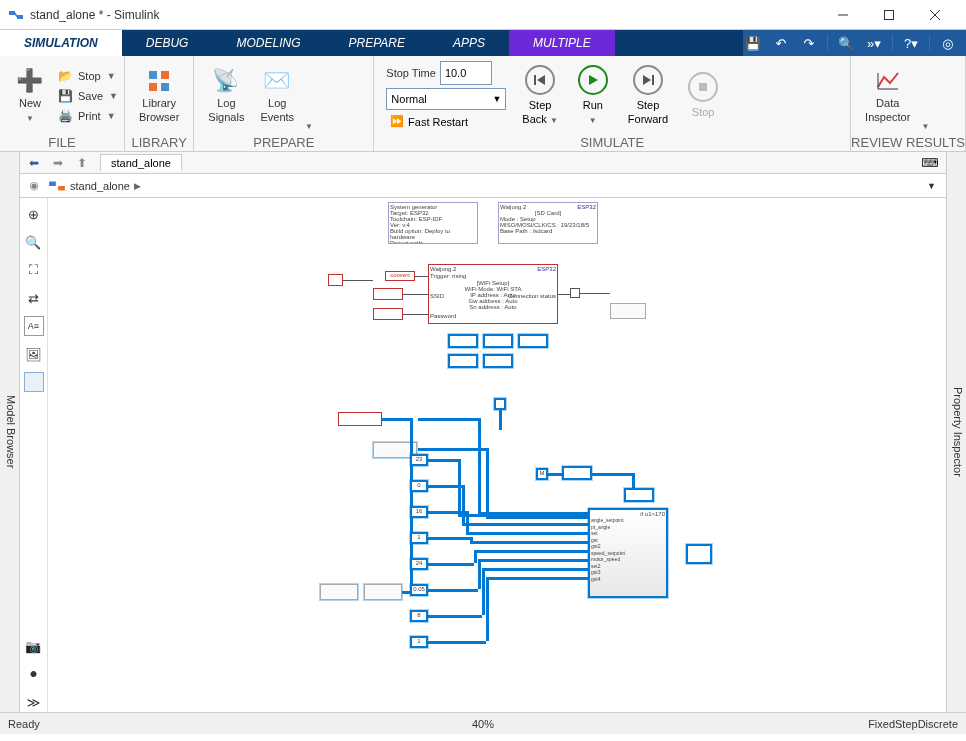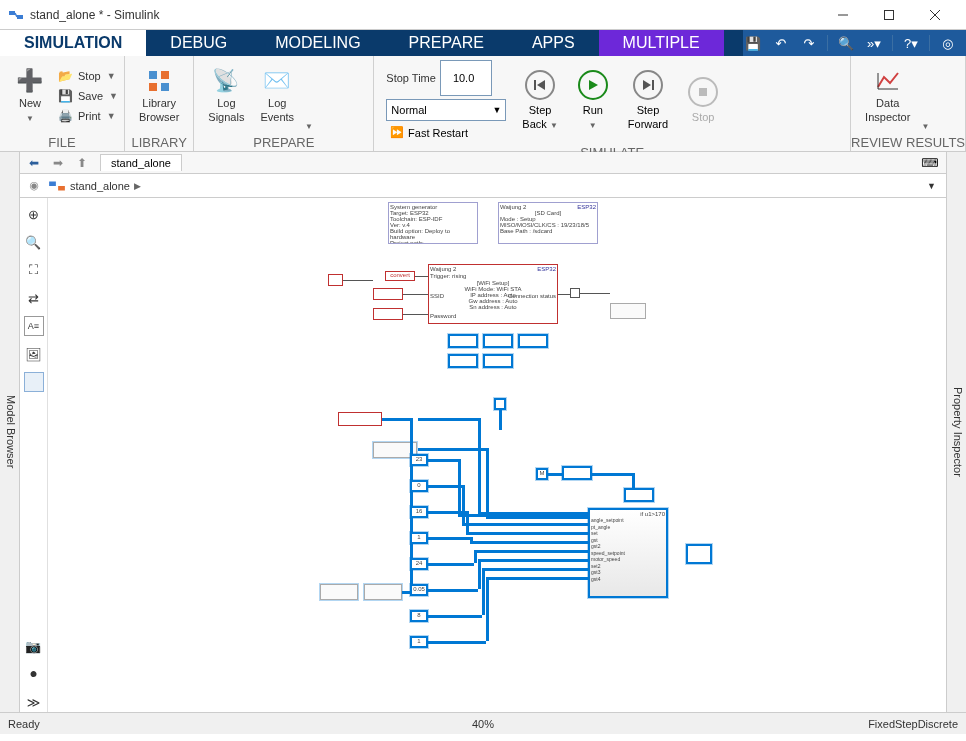--- a/index.html
+++ b/index.html
@@ -5,40 +5,40 @@
 * { margin: 0; padding: 0; box-sizing: border-box; font-family: "Segoe UI", Arial, sans-serif; }
 body { width: 966px; height: 741px; background: #fff; overflow: hidden; font-size: 12px; }
 
 .title-bar { height: 30px; background: #fff; border-bottom: 1px solid #ccc; display: flex; align-items: center; padding: 0 8px; }
 .title-bar .app-icon { width: 16px; height: 16px; margin-right: 6px; }
 .title-bar .title-text { flex: 1; font-size: 12px; color: #333; }
 .title-bar .win-btns { display: flex; gap: 0; }
 .title-bar .win-btn { width: 46px; height: 28px; display: flex; align-items: center; justify-content: center; cursor: pointer; }
 
 .ribbon-tabs { height: 26px; background: #0a3a6b; display: flex; align-items: stretch; }
-.ribbon-tab { padding: 0 24px; display: flex; align-items: center; color: #fff; font-size: 16px; cursor: pointer; }
+.ribbon-tab { padding: 0 24px; display: flex; align-items: center; color: #fff; font-size: 12px; cursor: pointer; font-style: italic; }
 .ribbon-tab.active { background: #fff; color: #0a3a6b; font-weight: 600; }
 .ribbon-tab.highlight { background: #6d28d9; color:#fff;}
 .ribbon-right { margin-left: auto; display: flex; align-items: center; gap: 8px; padding-right: 8px; color:#fff; background:#1e5a9c;}
 .ribbon-right .icon-btn { width: 20px; height: 20px; display: flex; align-items: center; justify-content: center; cursor: pointer; font-size:13px;}
 .ribbon-right .sep { width:1px; height:16px; background:#3b6fa3;}
 
 .toolstrip { height: 96px; background: #f7f7f7; border-bottom: 1px solid #ccc; display: flex; }
 .ts-group { border-right: 1px solid #d0d0d0; display: flex; flex-direction: column; }
 .ts-group-body { flex: 1; display: flex; align-items: center; padding: 2px 6px; }
 .ts-group-label { height: 16px; font-size: 13px; color: #666; text-align: center; }
 .ts-btn-big { display: flex; flex-direction: column; align-items: center; justify-content: center; padding: 4px 8px; cursor: pointer; min-width:48px;}
 .ts-btn-big .icn { width: 28px; height: 28px; display:flex; align-items:center; justify-content:center; font-size:22px;}
 .ts-btn-big .lbl { font-size: 11px; color: #333; text-align:center; line-height:1.2; margin-top:2px;}
 .ts-row { display:flex; align-items:center; gap:4px; padding:1px 0;}
 .ts-row .sm-icn { width:16px; height:16px; display:flex; align-items:center; justify-content:center;}
 .ts-row .sm-lbl { font-size:11px; color:#333;}
 .ts-drop { font-size:9px; color:#666; margin-left:2px;}
 .stop-time-lbl { font-size:11px; margin-right:4px; color:#333;}
-.stop-time-input { width:52px; height:36px; border:1px solid #7a99b8; padding:0 12px; font-size:11px;}
+.stop-time-input { width:52px; height:24px; border:1px solid #7a99b8; padding:0 4px; font-size:11px;}
 .mode-select { width:120px; height:22px; border:1px solid #7a99b8; font-size:11px; padding:0 4px; background:#fff; display:flex; align-items:center; justify-content:space-between; cursor:pointer;}
 .fast-restart { display:flex; align-items:center; gap:4px; font-size:11px; cursor:pointer; padding:2px 4px;}
 .sim-btn { display:flex; flex-direction:column; align-items:center; padding:4px 10px; cursor:pointer;}
 .sim-btn .circ { width:30px; height:30px; border:2px solid #888; border-radius:50%; display:flex; align-items:center; justify-content:center;}
 .sim-btn.run .circ { border-color:#1a8a1a;}
 .sim-btn.stop .circ { border-color:#bbb;}
 .sim-btn .lbl { font-size:11px; margin-top:4px; text-align:center; line-height:1.2;}
 .arrow-drop { font-size:8px; color:#666;}
 
 .workspace { display:flex; height: 560px; }

